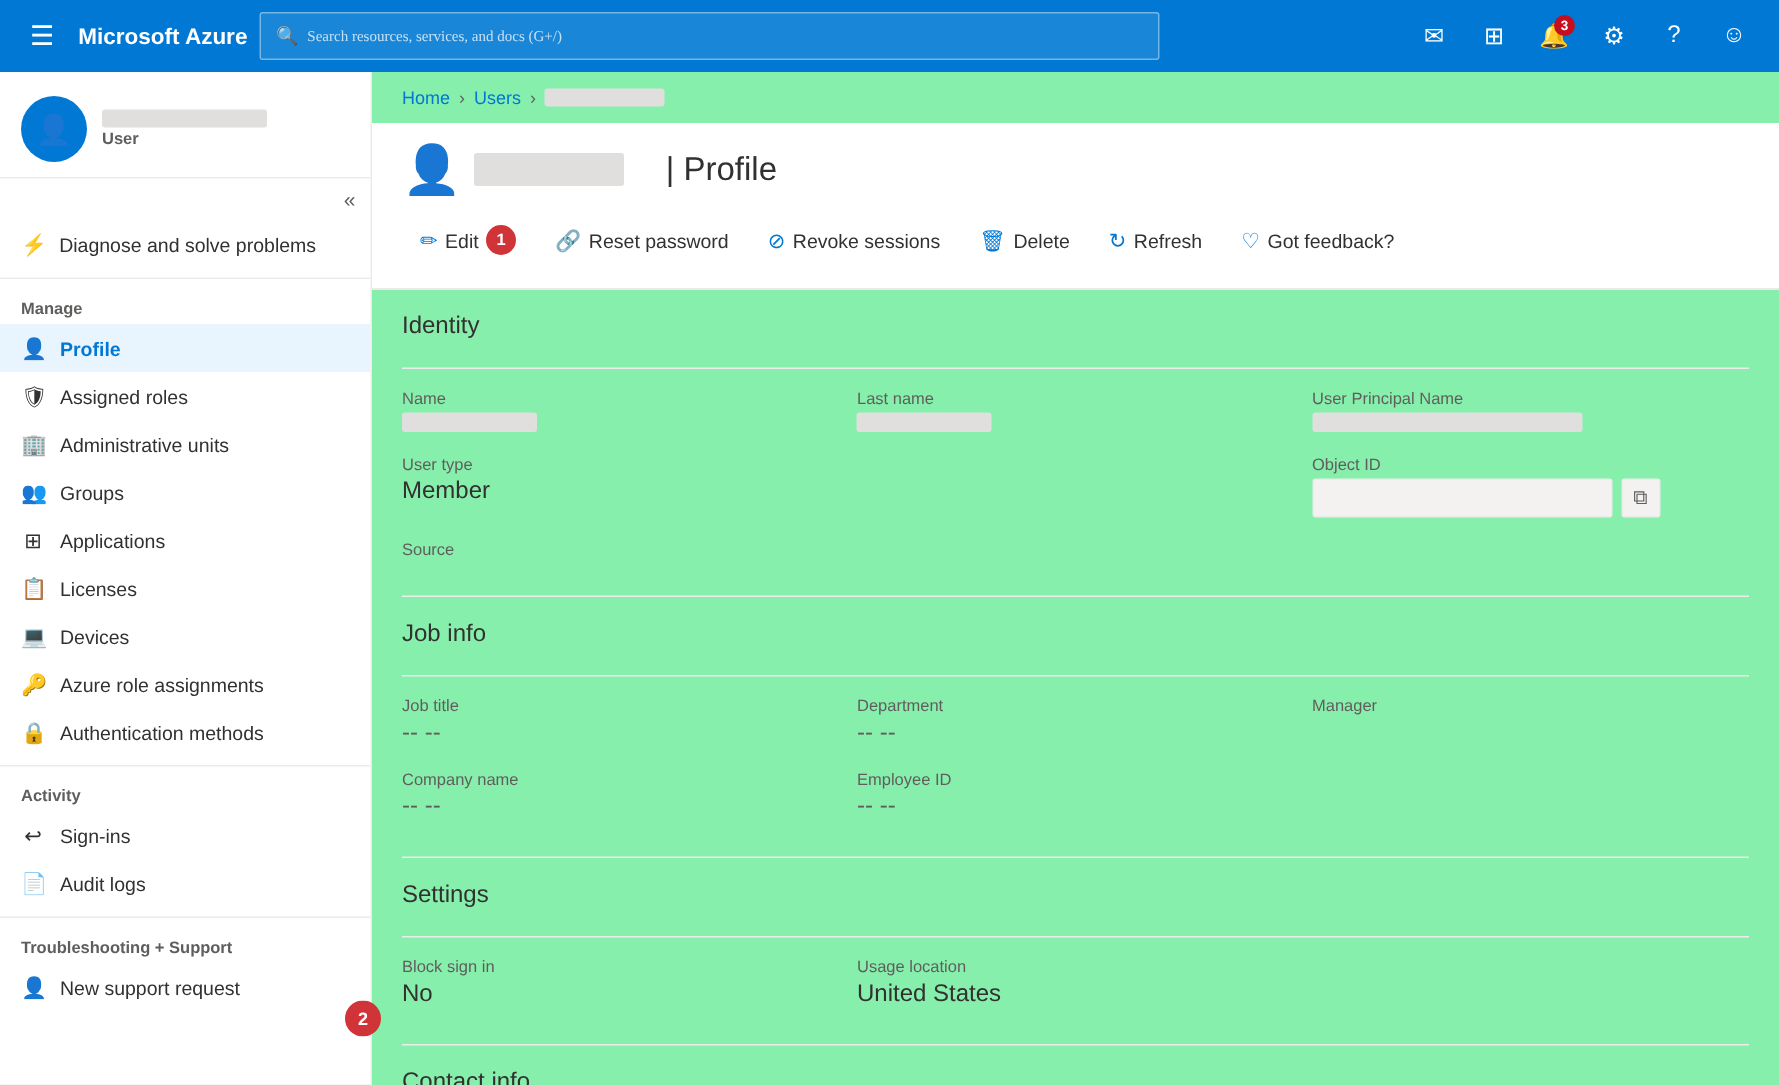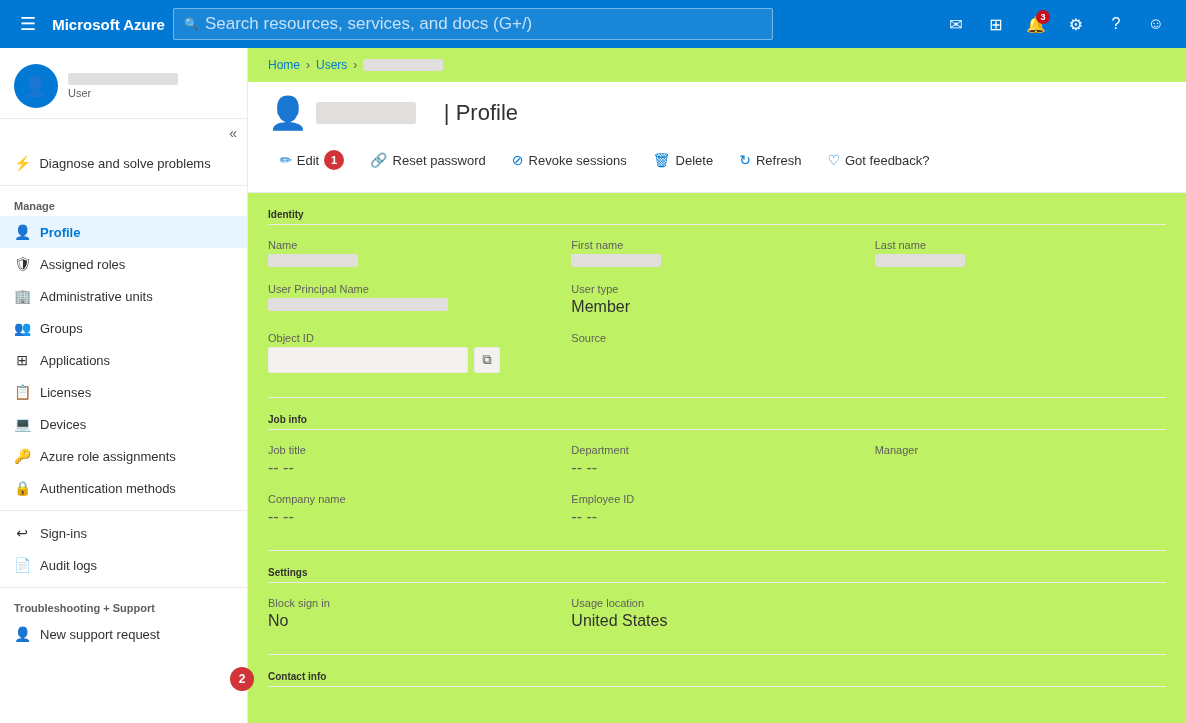--- a/index.html
+++ b/index.html
@@ -29,22 +29,23 @@
       padding: 0 10px;
       gap: 6px;
       color: rgba(255,255,255,0.85);
       font-size: 12px;
     }
     .topnav-search input {
       background: transparent;
       border: none;
       outline: none;
       color: #000000;
-      font-size: 17px;
+      font-size: 10px;
       flex: 1;
+      font-family: Liberation Serif, serif;
     }
     .topnav-search input::placeholder { color: rgba(255,255,255,0.75); }
     .topnav-icons { margin-left: auto; display: flex; align-items: center; gap: 4px; }
     .topnav-icon-btn {
       width: 36px; height: 36px;
       display: flex; align-items: center; justify-content: center;
       border-radius: 2px;
       cursor: pointer;
       color: white;
       font-size: 16px;
@@ -80,21 +81,21 @@
       gap: 10px;
       border-bottom: 1px solid #edebe9;
     }
     .user-avatar-lg {
       width: 44px; height: 44px;
       border-radius: 50%;
       background: #0078d4;
       display: flex; align-items: center; justify-content: center;
       color: white; font-size: 20px;
     }
-    .user-header-info { display: flex; flex-direction: column; gap: 2px; }
+    .user-header-info { display: flex; flex-direction: column; gap: 2px; font-weight: bold; }
     .user-header-name {
       font-size: 13px; font-weight: 600;
       background: #e1dfdd; border-radius: 2px;
       width: 110px; height: 12px;
     }
     .user-header-role { font-size: 11px; color: #605e5c; }
 
     
     .collapse-btn {
       display: flex; justify-content: flex-end;
@@ -132,21 +133,21 @@
     .breadcrumb span { color: #605e5c; }
     .breadcrumb a { color: #0078d4; text-decoration: none; cursor: pointer; }
     .breadcrumb-blurred {
       background: #e1dfdd; border-radius: 2px;
       width: 80px; height: 12px; display: inline-block;
     }
 
     
     .main-content {
       flex: 1;
-      background: #bef264;
+      background: #86efac;
       overflow-y: auto;
       padding: 0;
     }
 
     .page-header {
       background: white;
       padding: 12px 20px;
       border-bottom: 1px solid #edebe9;
     }
     .page-title-row {
@@ -179,22 +180,22 @@
     .toolbar-step-badge {
       display: inline-flex; align-items: center; justify-content: center;
       width: 20px; height: 20px;
       background: #d13438; color: white;
       border-radius: 50%; font-size: 11px; font-weight: 700;
     }
 
     
     .content-area { padding: 16px 20px; }
     .section-title {
-      font-size: 10px; font-weight: 700; color: #323130;
-      padding-bottom: 4px;
+      font-size: 16px; font-weight: 400; color: #323130;
+      padding-bottom: 18px;
       border-bottom: 1px solid #edebe9;
       margin-bottom: 14px;
     }
     .fields-grid {
       display: grid;
       grid-template-columns: 1fr 1fr 1fr;
       gap: 16px 12px;
       margin-bottom: 24px;
     }
     .field-group { display: flex; flex-direction: column; gap: 3px; }
@@ -348,20 +349,21 @@
       <span class="item-icon">🔑</span>
       <span>Azure role assignments</span>
     </div>
     <div class="sidebar-item">
       <span class="item-icon">🔒</span>
       <span>Authentication methods</span>
     </div>
 
     <div class="sidebar-divider"></div>
 
+    <div class="sidebar-section-label">Activity</div>
     <div class="sidebar-item">
       <span class="item-icon">↩</span>
       <span>Sign-ins</span>
     </div>
     <div class="sidebar-item">
       <span class="item-icon">📄</span>
       <span>Audit logs</span>
     </div>
 
     <div class="sidebar-divider"></div>
@@ -421,24 +423,20 @@
 
     <div class="content-area">
 
       <div class="section-title">Identity</div>
       <div class="fields-grid">
         <div class="field-group">
           <div class="field-label">Name</div>
           <div class="field-value blurred"></div>
         </div>
         <div class="field-group">
-          <div class="field-label">First name</div>
-          <div class="field-value blurred"></div>
-        </div>
-        <div class="field-group">
           <div class="field-label">Last name</div>
           <div class="field-value blurred"></div>
         </div>
         <div class="field-group">
           <div class="field-label">User Principal Name</div>
           <div class="field-value blurred-long"></div>
         </div>
         <div class="field-group">
           <div class="field-label">User type</div>
           <div class="field-value">Member</div>

